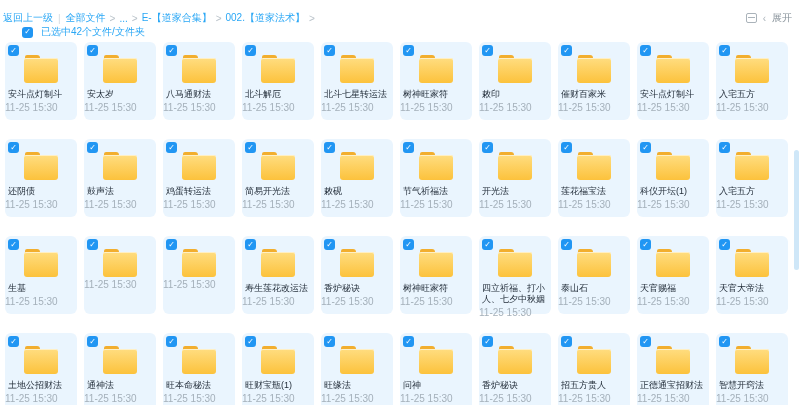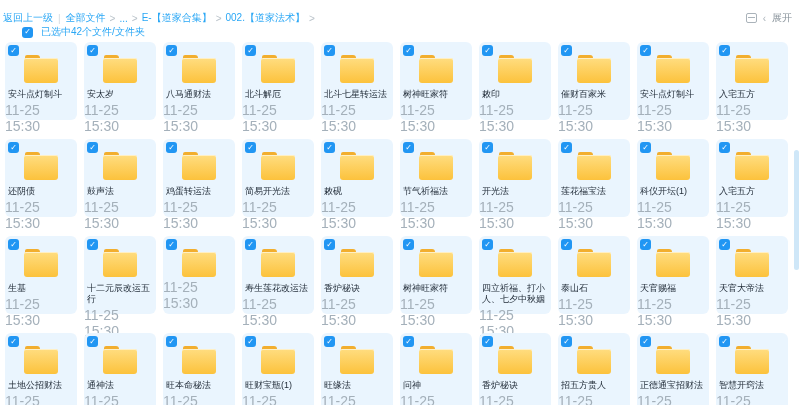--- a/index.html
+++ b/index.html
@@ -44,21 +44,21 @@
 
   .folder { position:relative; width:34px; height:28px; margin:0 auto; }
   .folder .tab { position:absolute; top:0; left:1px; width:15px; height:7px;
     background:#f2ae2e; border-radius:2px 3px 0 0; }
   .folder .body { position:absolute; top:3px; left:0; width:34px; height:25px;
     background:linear-gradient(#ffdd80,#fcc23c); border-radius:2px 2px 3px 3px;
     box-shadow:inset 0 1px 0 rgba(255,255,255,.55); }
 
   .fname { margin-top:6px; padding:0 3px; font-size:9px; line-height:11px;
     color:#1f2a36; word-break:break-all; max-height:22px; overflow:hidden; }
-  .fdate { margin-top:2px; font-size:14px; color:#a4b0ba; }
+  .fdate { margin-top:2px; font-size:10px; color:#a4b0ba; }
 
   
   .scroll-thumb { position:absolute; right:1px; top:150px; width:5px; height:120px;
     background:#cfe7f8; border-radius:3px; }
 </style>
 </head>
 <body>
 
 <div class="topbar">
   <span class="crumb-back">返回上一级</span>
@@ -294,21 +294,20 @@
     <div class="fname">生基</div>
     <div class="fdate">11-25 15:30</div>
   </div>
 
   <div class="cell">
     <span class="cbx"></span>
     <div class="folder">
       <div class="tab"></div>
         <div class="body"></div>
     </div>
-    <div class="fname">十二元辰改运五行</div>
     <div class="fdate">11-25 15:30</div>
   </div>
 
   <div class="cell">
     <span class="cbx"></span>
     <div class="folder">
       <div class="tab"></div>
         <div class="body"></div>
     </div>
     <div class="fdate">11-25 15:30</div>

